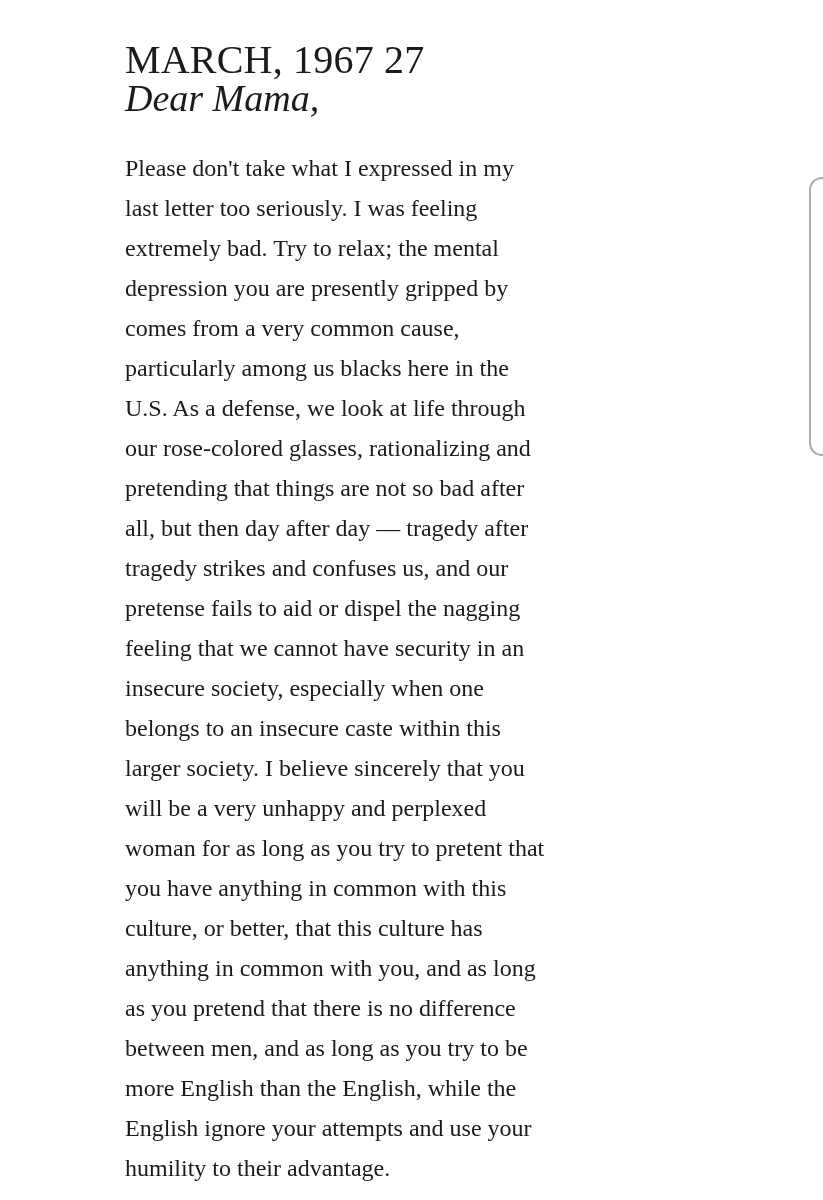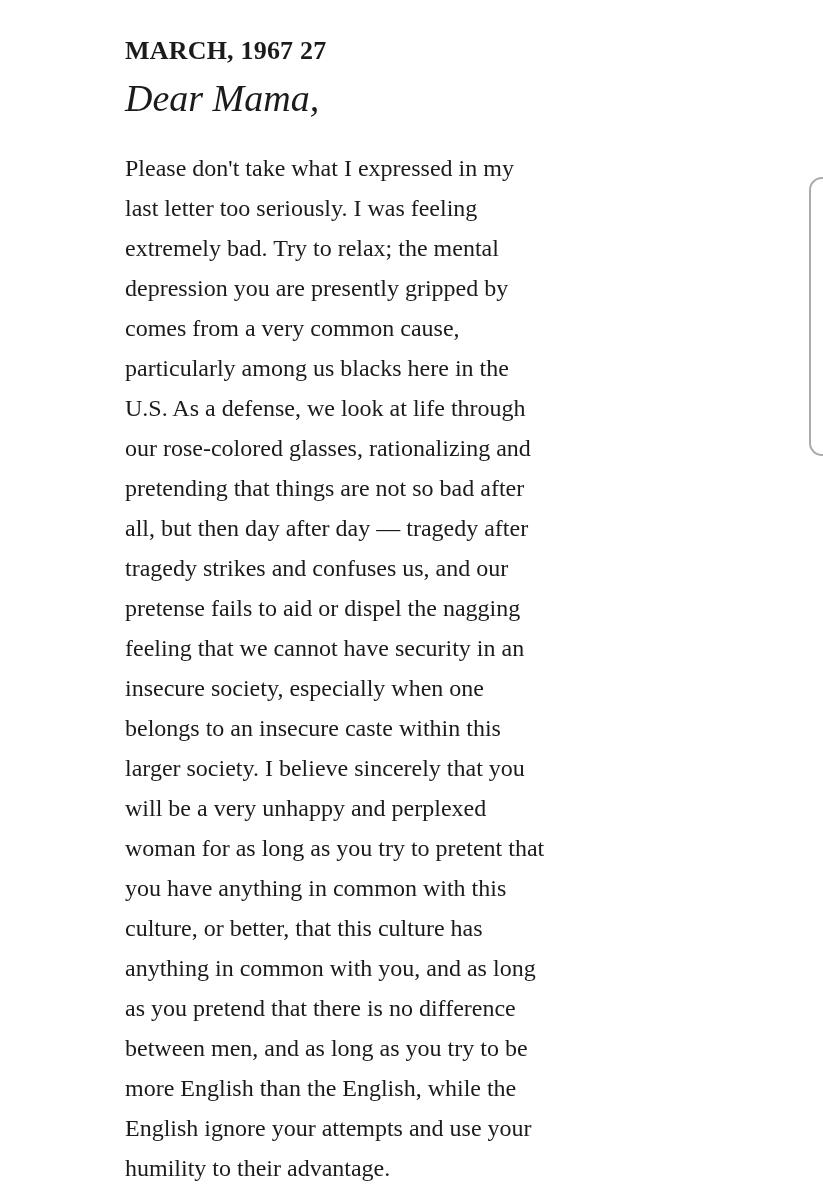--- a/index.html
+++ b/index.html
@@ -17,22 +17,22 @@
   }
   .reader-page {
     position: absolute;
     inset: 0;
     background: #ffffff;
   }
   .letter-heading {
     position: absolute;
     left: 125px;
     top: 36px;
-    font-size: 26px;
-    font-weight: bold;
+    font-size: 40px;
+    font-weight: normal;
     letter-spacing: 0.2px;
     white-space: pre;
   }
   .letter-salutation {
     position: absolute;
     left: 125px;
     top: 76px;
     font-size: 38px;
     font-style: italic;
     white-space: pre;

